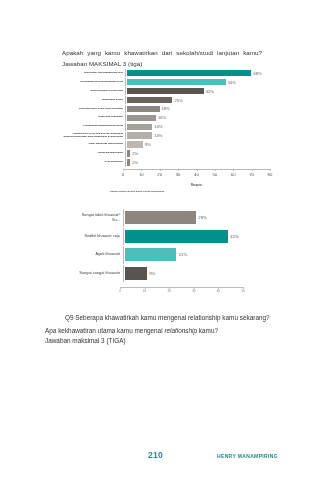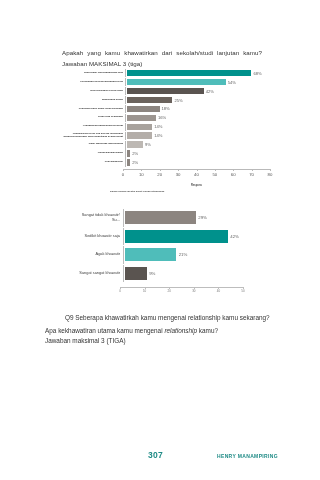--- a/index.html
+++ b/index.html
@@ -422,16 +422,16 @@
         <div class="c2-tlabel" style="left: 123px;">50</div>
       </div>
   </div>
 
   <div class="q9-block">
     <div class="q9-line1">Q9 Seberapa khawatirkah kamu mengenai relationship kamu sekarang?</div>
     <div class="q9-line2"><span>Apa kekhawatiran utama kamu mengenai </span><span class="ital">relationship</span><span> kamu?</span></div>
     <div class="q9-line3">Jawaban maksimal 3 (TIGA)</div>
   </div>
 
-  <div class="footer-page">307</div>
+  <div class="footer-page">210</div>
   <div class="footer-author">HENRY MANAMPIRING</div>
 
 </div>
 
 </body></html>

